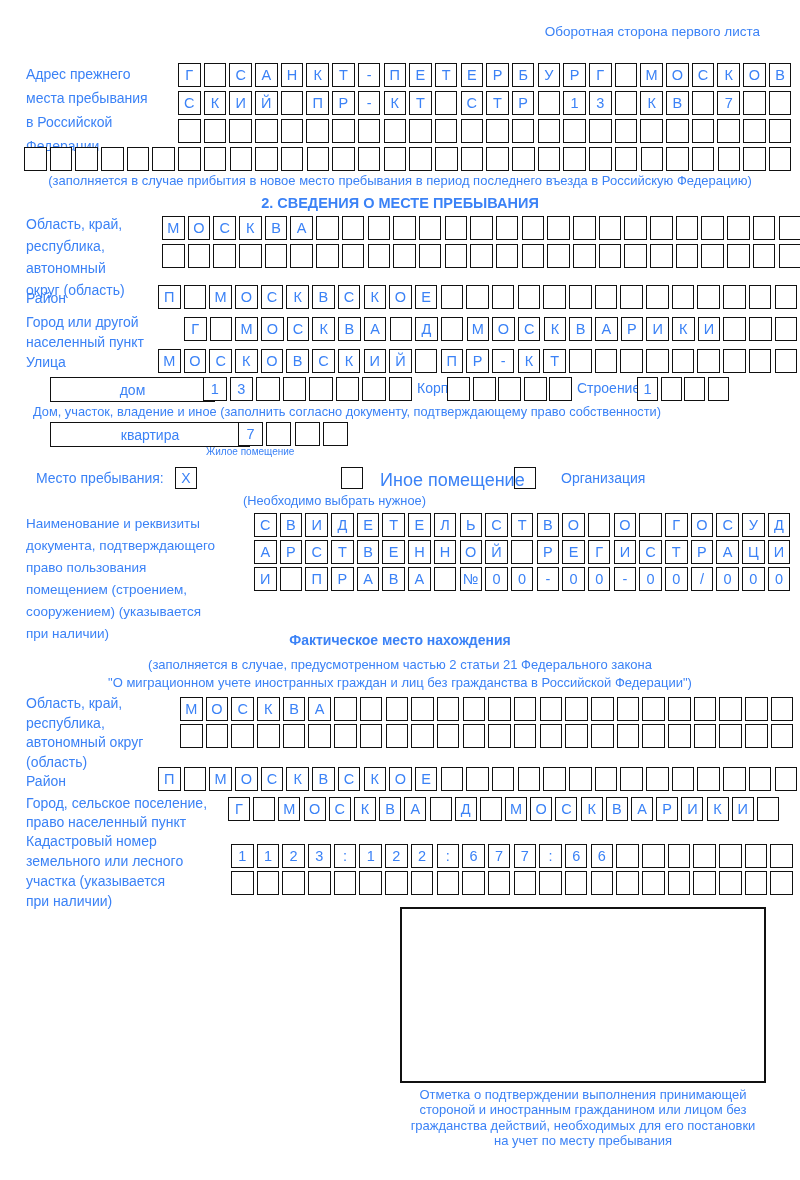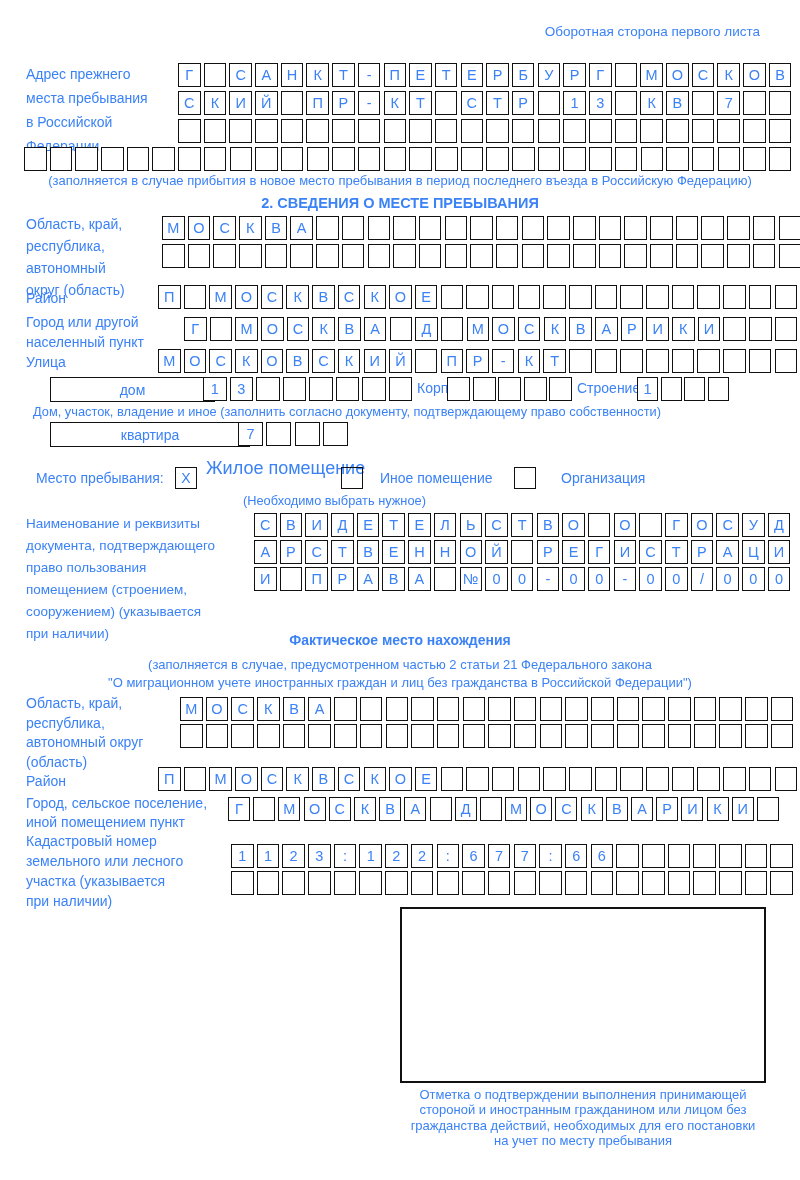--- a/index.html
+++ b/index.html
@@ -322,23 +322,23 @@
   <div class="abs namedbox" style="left:33px;top:422px;width:200px;height:25px;">квартира</div>
   <div class="abs cellrow" style="left:238px;top:422px;--cw:25px;gap:3.3px;">
       <span class="cell">7</span>
       <span class="cell"></span>
       <span class="cell"></span>
       <span class="cell"></span>
     </div>
 
   <div class="abs" style="left:36px;top:470px;font-size:14px;">Место пребывания:</div>
   <div class="abs cbox" style="left:175px;top:467px;">X</div>
-  <div class="abs" style="left:206px;top:458px;font-size:18px;">Жилое помещение</div>
+  <div class="abs" style="left:206px;top:446px;font-size:10px;">Жилое помещение</div>
   <div class="abs cbox" style="left:341px;top:467px;"></div>
-  <div class="abs" style="left:380px;top:470px;font-size:14px;">Иное помещение</div>
+  <div class="abs" style="left:380px;top:470px;font-size:18px;">Иное помещение</div>
   <div class="abs cbox" style="left:514px;top:467px;"></div>
   <div class="abs" style="left:561px;top:470px;font-size:14px;">Организация</div>
   <div class="abs caption" style="left:243px;top:493px;">(Необходимо выбрать нужное)</div>
 
   <div class="abs label" style="left:26px;top:513px;font-size:13.5px;">Наименование и реквизиты
 документа, подтверждающего
 право пользования
 помещением (строением,
 сооружением) (указывается
 при наличии)</div>
@@ -496,21 +496,21 @@
       <span class="cell"></span>
       <span class="cell"></span>
       <span class="cell"></span>
       <span class="cell"></span>
       <span class="cell"></span>
       <span class="cell"></span>
       <span class="cell"></span>
     </div>
 
   <div class="abs label" style="left:26px;top:794px;line-height:19px;">Город, сельское поселение,
-иной помещением пункт</div>
+право населенный пункт</div>
   <div class="abs cellrow" style="left:228px;top:797px;--cw:22px;">
       <span class="cell">Г</span>
       <span class="cell"></span>
       <span class="cell">М</span>
       <span class="cell">О</span>
       <span class="cell">С</span>
       <span class="cell">К</span>
       <span class="cell">В</span>
       <span class="cell">А</span>
       <span class="cell"></span>

